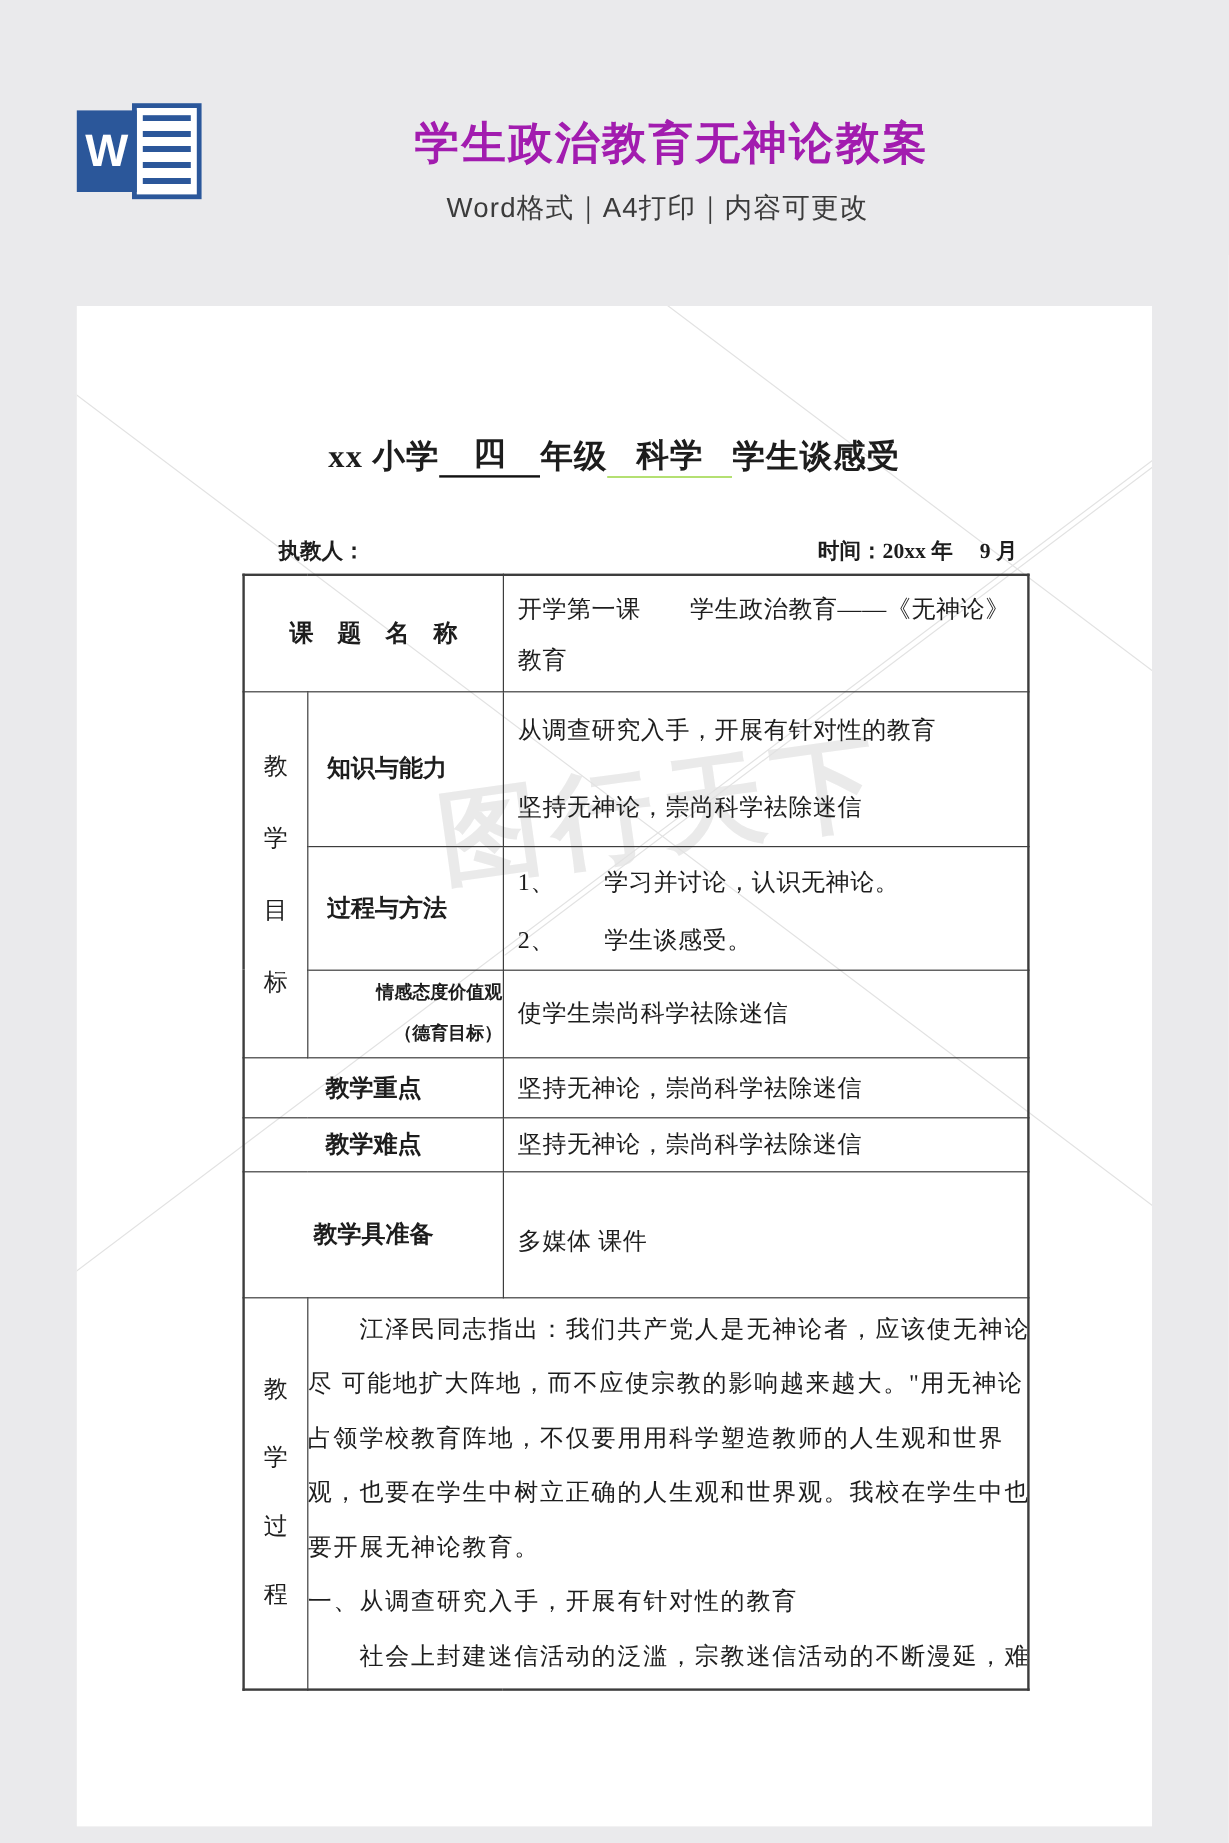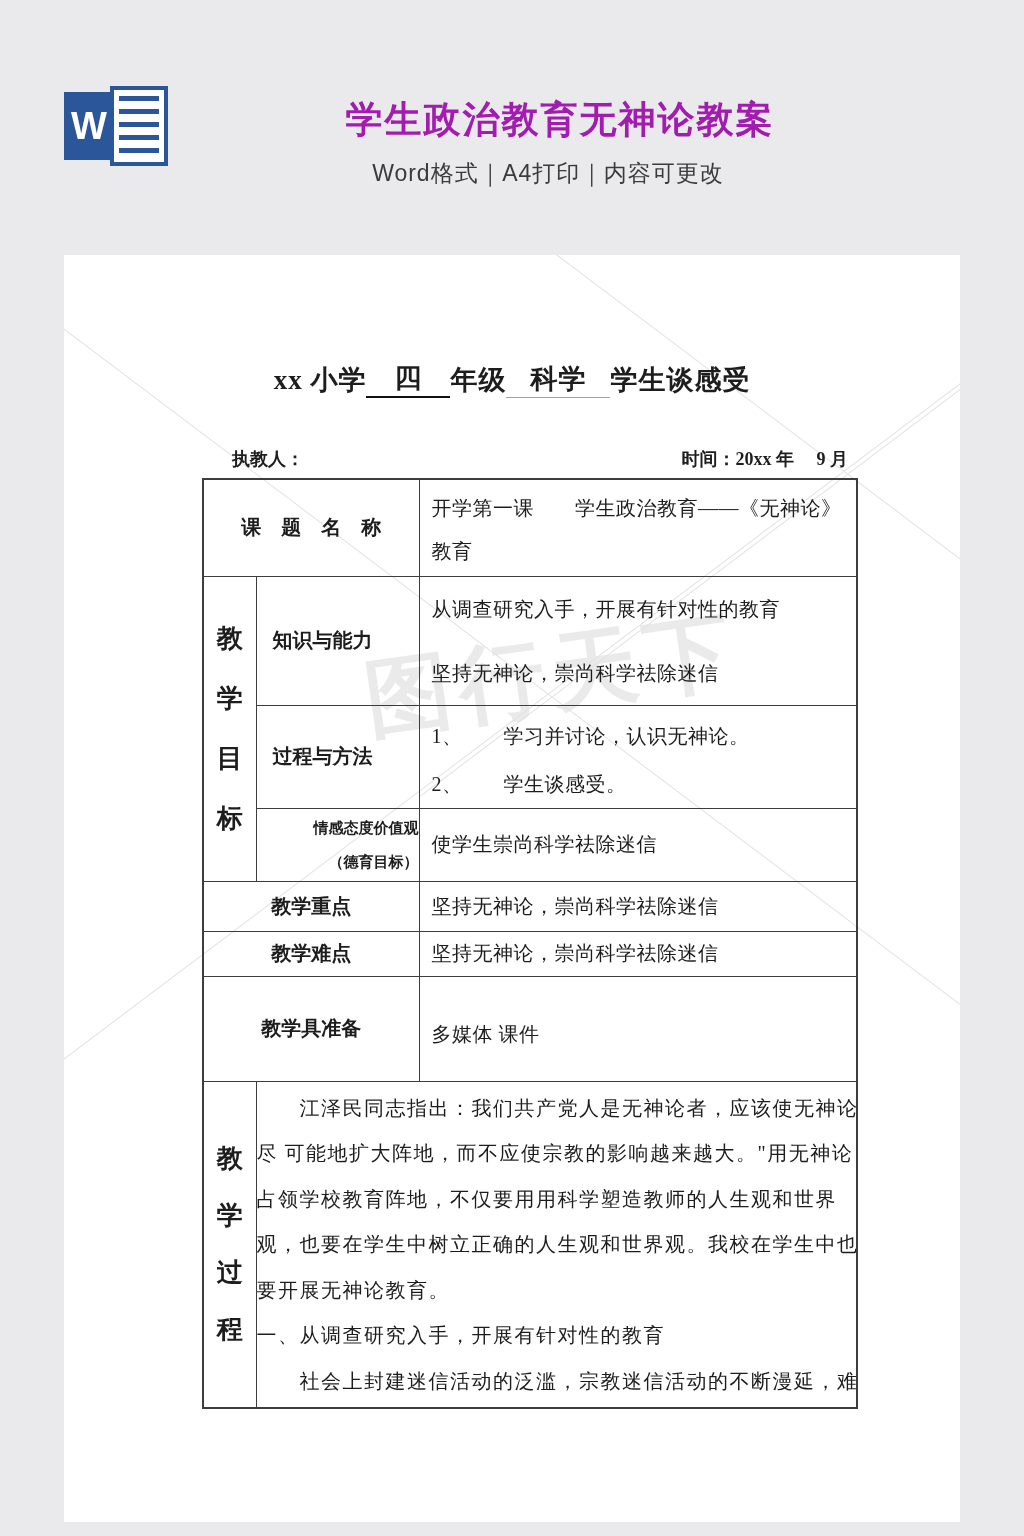--- a/index.html
+++ b/index.html
@@ -88,21 +88,21 @@
     border:1.5px solid #3d3d3d; vertical-align:middle;
     overflow:hidden;
   }
   .c-label   { font-size:20px; font-weight:bold; text-align:center; white-space:pre; }
   .c-label-l { font-size:20px; font-weight:bold; text-align:left; padding-left:16px; white-space:pre; }
   .c-label-s { font-size:15px; font-weight:bold; text-align:right; padding-left:7px;
                white-space:pre-line; line-height:34px; }
   .c-content { font-size:20px; padding:0 6px 0 12px; white-space:pre; letter-spacing:.5px; }
   .vlabel    { text-align:center; }
   .vstack    { width:1em; margin:0 auto; word-break:break-all; line-height:60px;
-               font-size:26px; font-weight:bold; white-space:normal; }
+               font-size:20px; font-weight:normal; white-space:normal; }
   .vstack-process { line-height:57px; }
 
   .cell-topic     { line-height:43px; vertical-align:top; padding-top:5px; }
   .cell-knowledge { line-height:64px; vertical-align:top; padding-top:0; }
   .cell-method    { line-height:48px; vertical-align:top; padding-top:6px;margin-left:36px; }
   .cell-prep      { vertical-align:top; padding-top:12px; }
   .cell-process   { line-height:45.5px; vertical-align:top; padding-top:1px;
                     padding-left:0; letter-spacing:1.5px; }
 </style>
 </head>

